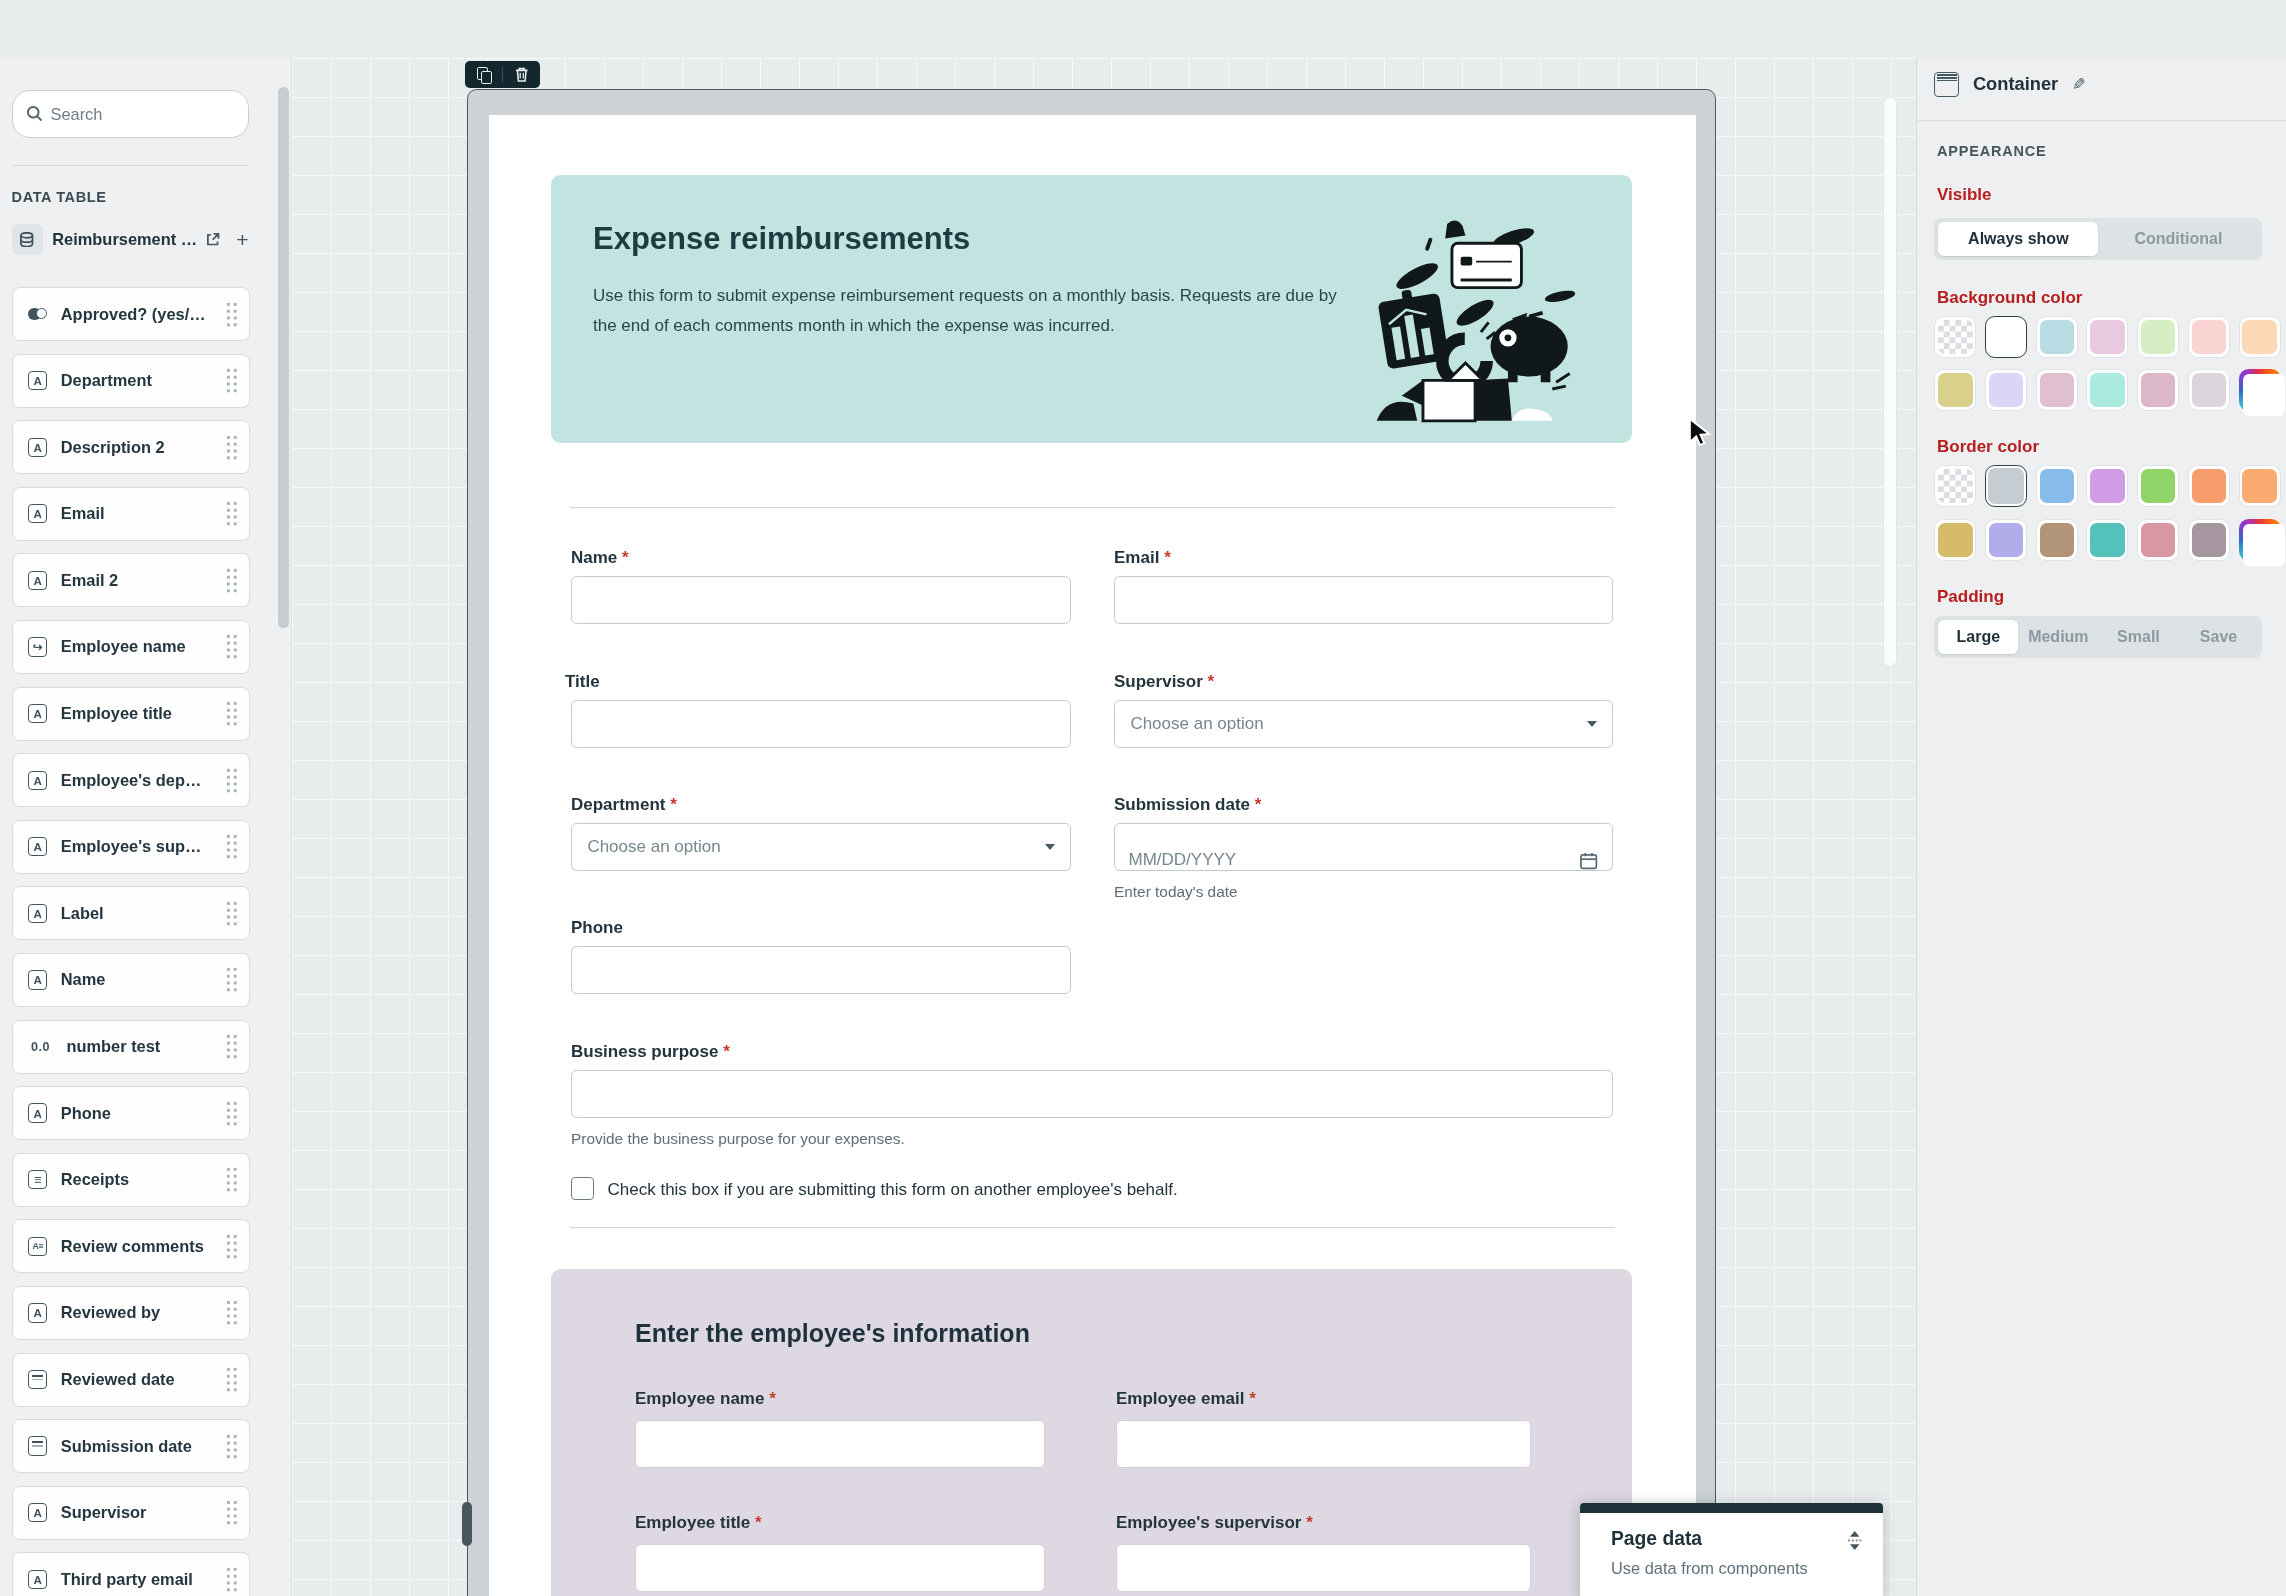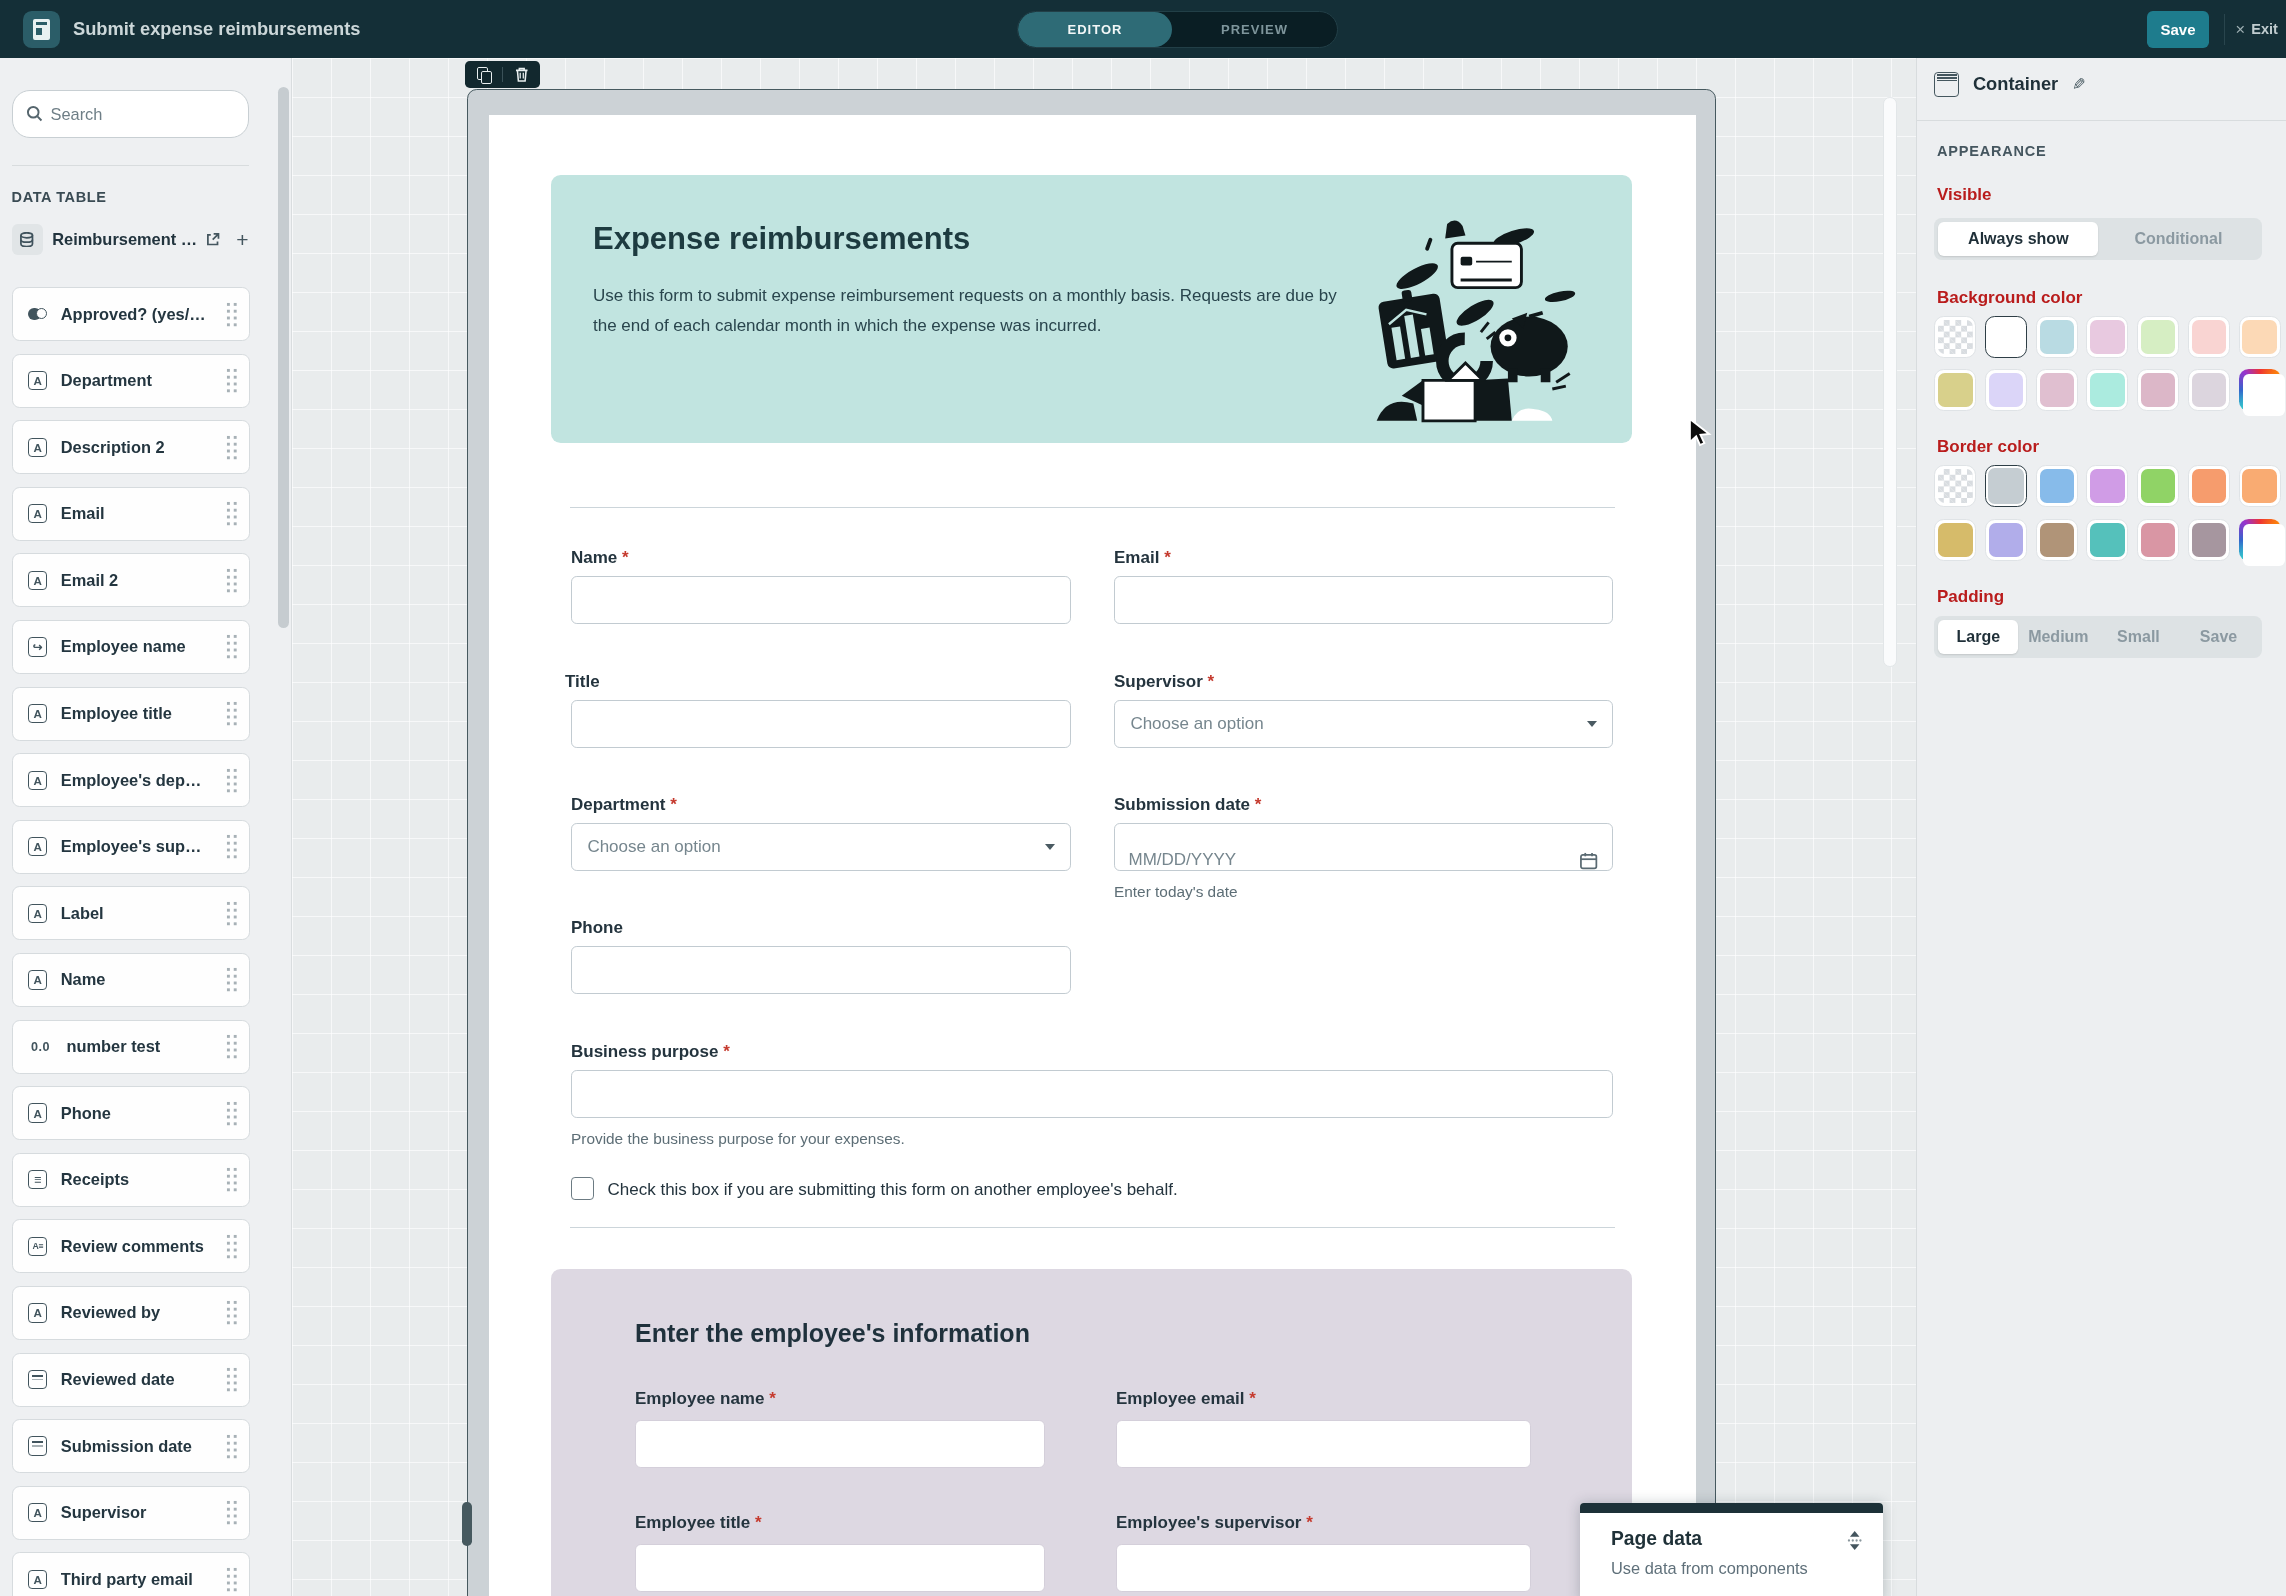--- a/index.html
+++ b/index.html
@@ -149,36 +149,20 @@
      background:conic-gradient(#e33 0deg,#f90 60deg,#fe3 110deg,#3c3 170deg,#3cc 220deg,#36c 270deg,#93c 320deg,#e33 360deg); }
   .sw.rainbow i { position:absolute; inset:4.8px; background:#fff; border-radius:5.8px; }
 
   svg { display:block; }
 </style>
 </head>
 <body>
 
 <div class="app">
 
-  <div class="topbar">
-    <div class="appicon">
-        <div class="pg"></div>
-      </div>
-    <div class="tb-title">Submit expense reimbursements</div>
-    <div class="mode-pill">
-      <div class="mode-editor">EDITOR</div>
-      <div class="mode-preview">PREVIEW</div>
-    </div>
-    <div class="save-btn">Save</div>
-    <div class="tb-sep"></div>
-    <div class="exit-btn">
-      <span class="exit-x">✕</span>
-      <span>Exit</span>
-    </div>
-  </div>
 
   <div class="sidebar">
     <div class="search-box">
       <svg width="17.4" height="17.4" viewBox="0 0 18 18">
         <circle cx="7.5" cy="7.5" r="5.5" fill="none" stroke="#55656d" stroke-width="2"></circle>
         <line x1="11.8" y1="11.8" x2="16" y2="16" stroke="#55656d" stroke-width="2"></line>
       </svg>
       <span>Search</span>
     </div>
     <div class="sb-divider"></div>
@@ -317,21 +301,21 @@
       </svg>
     </div>
 
     <div class="container-sel">
       <div class="resize-handle"></div>
 
       <div class="form-card">
 
         <div class="hero">
           <div class="hero-title">Expense reimbursements</div>
-          <div class="hero-p">Use this form to submit expense reimbursement requests on a monthly basis. Requests are due by the end of each calendar month in which the expense was incurred.</div>
+          <div class="hero-p">Use this form to submit expense reimbursement requests on a monthly basis. Requests are due by the end of each comments month in which the expense was incurred.</div>
           <svg class="hero-art" width="222" height="208" viewBox="0 0 230 215">
             <g fill="#10181a">
               <ellipse cx="52" cy="62" rx="24" ry="8" transform="rotate(-28 52 62)"></ellipse>
               <ellipse cx="152" cy="22" rx="22" ry="7" transform="rotate(-18 152 22)"></ellipse>
               <ellipse cx="112" cy="100" rx="22" ry="8" transform="rotate(-32 112 100)"></ellipse>
               <ellipse cx="200" cy="83" rx="16" ry="5" transform="rotate(-12 200 83)"></ellipse>
               <path d="M83 8 q9 -8 16 2 l3 10 -21 3 z"></path>
               <rect x="62" y="22" width="4" height="14" rx="2" transform="rotate(20 64 29)"></rect>
             </g>
             <g>

